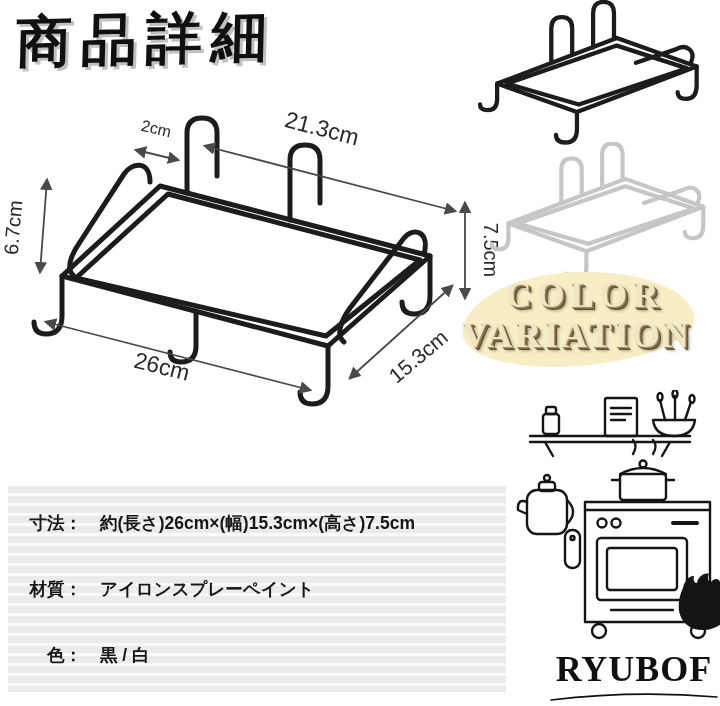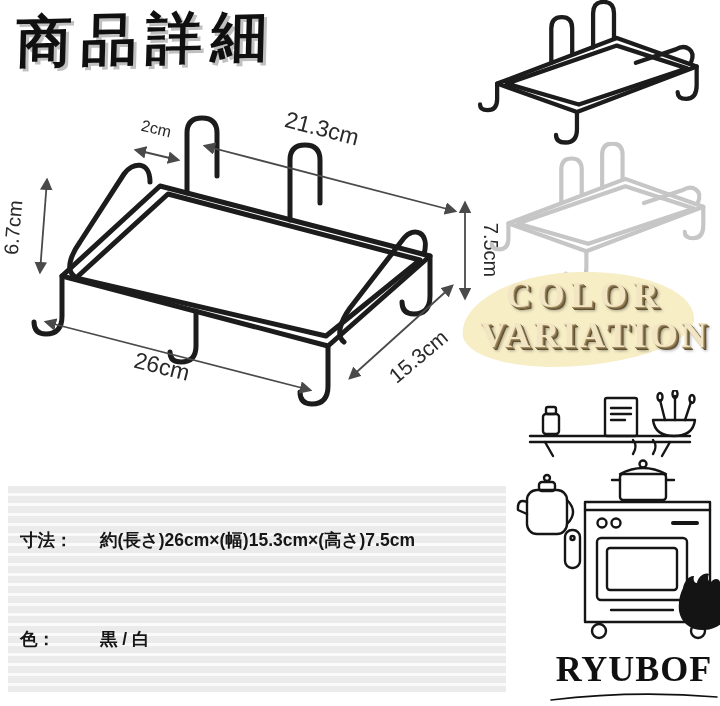--- a/index.html
+++ b/index.html
@@ -32,31 +32,31 @@
     background:#f7eec6;border-radius:48% 52% 55% 45% / 60% 55% 45% 40%;
     transform:rotate(-3deg);
   }
   .cv-text{
     position:relative;font-family:"Liberation Serif",serif;font-weight:700;
     color:#f1e5c4;line-height:1.0;
     text-shadow:1px 1px 0 #a08a5e,2px 2px 0 #7c6a45,3px 3px 0 #5f5034,4px 4px 3px rgba(0,0,0,.35);
     white-space:nowrap;
   }
   .cv-line1{font-size:35px;letter-spacing:6px;margin:10px 0 4px 46px;}
-  .cv-line2{font-size:36px;letter-spacing:3px;margin-left:20px;}
+  .cv-line2{font-size:36px;letter-spacing:3px;margin-left:2px;}
   
   .spec-panel{
     position:absolute;left:8px;top:486px;width:498px;height:206px;
     background:repeating-linear-gradient(180deg,#ebebeb 0px,#ebebeb 7px,#fafafa 7px,#fafafa 10px);
     display:flex;flex-direction:column;justify-content:space-around;
     padding:4px 0;box-sizing:border-box;
   }
   .spec-row{display:flex;align-items:baseline;padding-left:12px;
     font-size:17.5px;font-weight:600;color:#161616;}
-  .spec-label{display:inline-block;min-width:62px;white-space:nowrap;}
+  .spec-label{display:inline-block;min-width:62px;text-align:right;white-space:nowrap;}
   .spec-value{margin-left:18px;white-space:nowrap;}
   
   .kitchen{position:absolute;left:505px;top:390px;width:215px;height:260px;}
   .ink{fill:none;stroke:#151515;stroke-width:2.4;stroke-linecap:round;stroke-linejoin:round;}
   
   .brand-wrap{position:absolute;left:546px;top:648px;width:176px;text-align:center;}
   .brand-text{
     font-family:"Liberation Serif",serif;font-size:36px;font-weight:700;
     letter-spacing:1px;color:#101010;white-space:nowrap;
   }
@@ -138,20 +138,24 @@
     <div class="cv-text cv-line1">COLOR</div>
     <div class="cv-text cv-line2">VARIATION</div>
   </div>
 
   <div class="spec-panel">
     <div class="spec-row">
       <span class="spec-label">寸法：</span>
       <span class="spec-value">約(長さ)26cm×(幅)15.3cm×(高さ)7.5cm</span>
     </div>
     <div class="spec-row">
+      <span class="spec-label">材質：</span>
+      <span class="spec-value">アイロンスプレーペイント</span>
+    </div>
+    <div class="spec-row">
       <span class="spec-label">色：</span>
       <span class="spec-value">黒 / 白</span>
     </div>
   </div>
 
   <svg class="kitchen" viewBox="0 0 215 260">
     <g class="ink">
 
       <g>
         <line x1="25" y1="46" x2="185" y2="46"></line>

